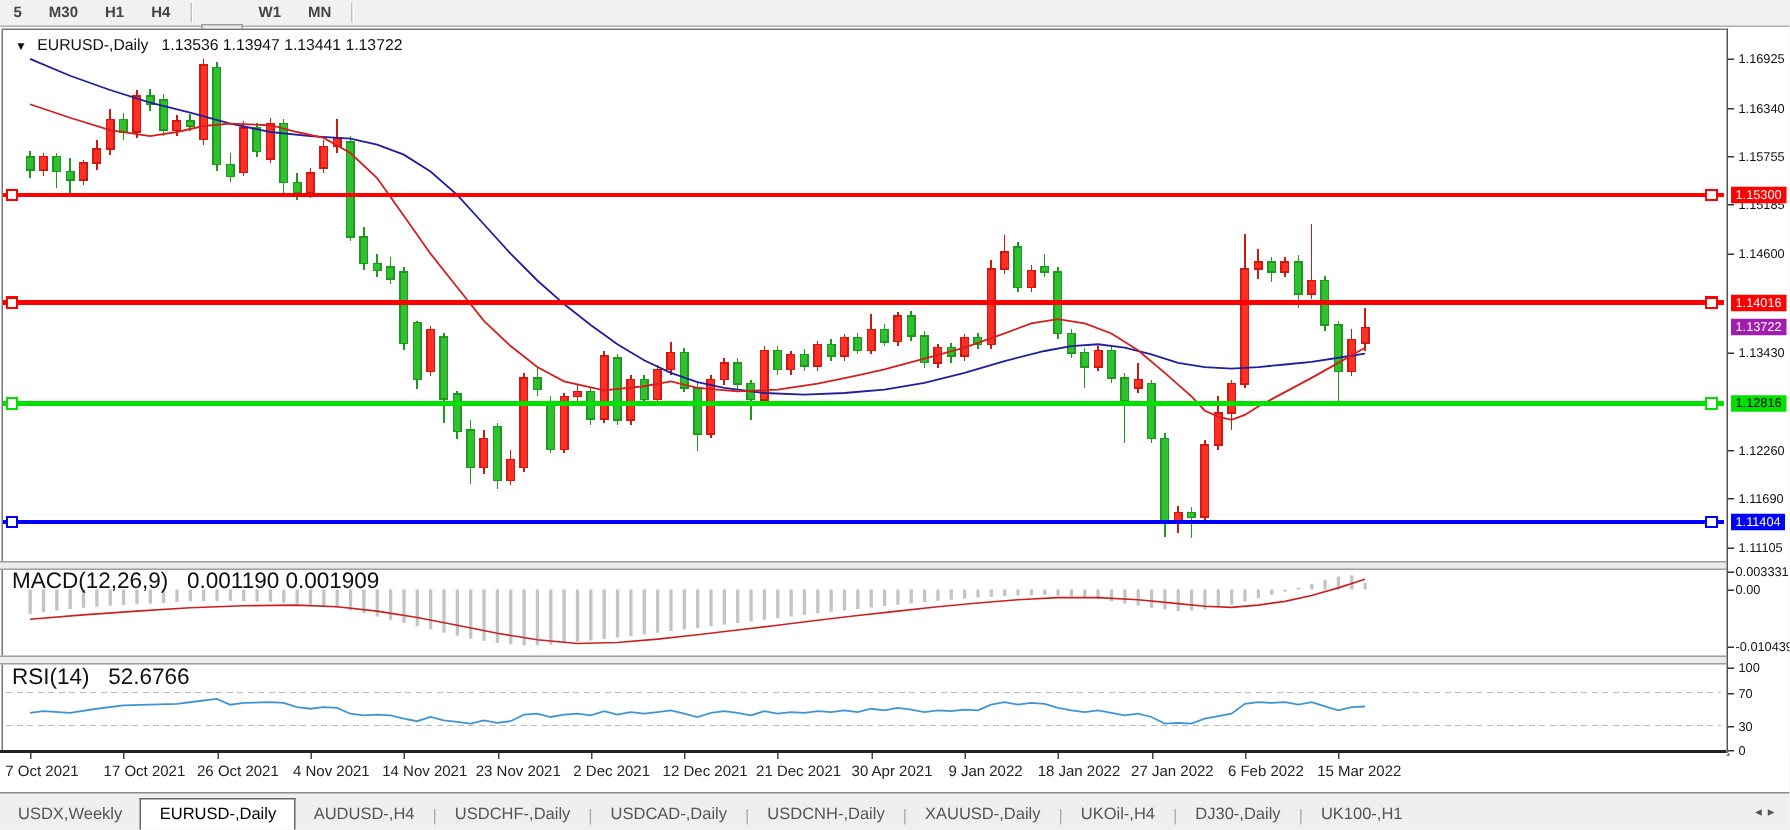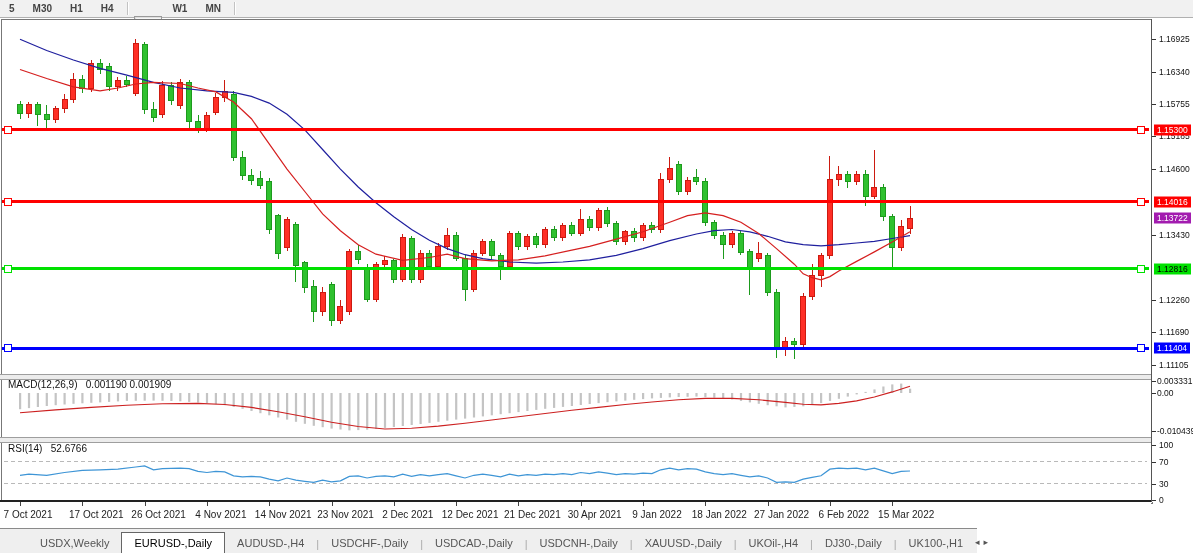--- a/index.html
+++ b/index.html
@@ -14,40 +14,40 @@
   .tf-sep{width:1px;height:13px;background:#c2c2c2;border-right:1px solid #fff;margin:0 4px;}
 
   
   #plot-frame{position:absolute;left:1px;top:19px;width:1150px;height:483px;border:1px solid #777;background:#fff;}
   .splitter{position:absolute;left:0;width:1151px;height:4px;background:#ececec;border-top:1px solid #9e9e9e;border-bottom:1px solid #9e9e9e;}
   #split1{top:374px;} #split2{top:437px;}
   #bottom-line{position:absolute;left:0;top:500px;width:1151px;height:2px;background:#222;}
   svg{position:absolute;left:0;}
 
   
-  .pane-label{position:absolute;font-size:10px;color:#111;white-space:nowrap;z-index:5;}
+  .pane-label{position:absolute;font-size:15px;color:#111;white-space:nowrap;z-index:5;}
   #main-title{left:10px;top:24px;font-size:10.5px;}
   #main-title .tri{font-size:8px;margin-right:4px;}
   #macd-label{left:8px;top:379px;}
   #rsi-label{left:8px;top:443px;}
 
   
   #price-axis{position:absolute;left:1151px;top:19px;width:42px;height:483px;background:#fff;border-left:1px solid #555;}
   .ax-tick{position:absolute;left:0;width:4px;height:1px;background:#333;}
   .ax-label{position:absolute;left:7px;transform:translateY(-50%);font-size:8.5px;color:#111;white-space:nowrap;}
   .ax-badge{position:absolute;left:2px;transform:translateY(-50%);font-size:8.5px;padding:1px 3px;line-height:9px;white-space:nowrap;}
 
   
   #date-axis{position:absolute;left:0;top:502px;width:1151px;height:26px;background:#fff;}
   .d-label{position:absolute;top:7px;transform:translateX(-50%);font-size:10px;color:#222;white-space:nowrap;}
   .d-tick{position:absolute;top:0;width:1px;height:4px;background:#444;}
 
   
-  #tab-bar{position:absolute;left:0;top:528px;width:949px;height:25px;background:#efefef;
-    border-top:1px solid #8a8a8a;display:flex;align-items:flex-end;font-size:11px;color:#555;padding-left:28px;}
+  #tab-bar{position:absolute;left:0;top:528px;width:1193px;height:25px;background:#efefef;
+    border-top:1px solid #8a8a8a;display:flex;align-items:flex-end;font-size:11px;color:#555;}
   .tab{padding:3px 12px 4px 12px;line-height:13px;white-space:nowrap;cursor:default;}
   .tab.active{background:#fff;border:1px solid #666;border-bottom:none;color:#000;margin-top:-1px;padding-top:4px;}
   .tab-sep{color:#aaa;padding:0 0 4px 0;}
   #tab-arrows{margin-left:auto;margin-right:6px;align-self:center;color:#555;font-size:9px;letter-spacing:4px;}
 </style>
 </head>
 <body>
 
 <div id="app">
   <div id="tf-toolbar">
@@ -388,20 +388,26 @@
       <polyline points="20.0,412.8 55.6,409.9 91.2,407.4 126.8,405.2 162.4,403.8 198.0,403.4 224.7,404.5 251.4,407.4 278.1,411.7 304.8,416.8 331.5,422.2 358.2,426.5 384.9,429.0 411.6,428.3 438.3,426.1 465.0,423.2 491.7,420.0 518.4,416.8 545.1,413.5 571.8,410.3 598.5,407.4 625.2,404.5 651.9,402.0 678.6,399.8 705.3,398.4 732.0,398.4 758.7,399.8 785.4,402.4 803.2,404.2 821.0,404.9 838.8,403.4 856.6,400.9 874.4,397.0 892.2,391.9 910.0,386.2" fill="none" stroke="#cc2020" stroke-width="1.1"></polyline>
     </svg>
   <div class="splitter" id="split2"></div>
   <svg id="rsi-svg" style="top:441px" width="1151" height="59" viewBox="0 441 1151 59">
       <line x1="4" y1="461.5" x2="1147" y2="461.5" stroke="#b9b9b9" stroke-width="1" stroke-dasharray="4 3" shape-rendering="crispEdges"></line>
       <line x1="4" y1="483.5" x2="1147" y2="483.5" stroke="#b9b9b9" stroke-width="1" stroke-dasharray="4 3" shape-rendering="crispEdges"></line>
       <polyline points="20.0,475.3 28.9,474.1 46.7,475.3 64.5,472.5 82.3,470.3 100.1,469.8 117.9,469.2 135.7,467.0 144.6,465.9 153.5,469.8 162.4,468.6 180.2,468.1 189.1,468.6 198.0,471.4 206.9,472.5 215.8,471.4 224.7,471.9 233.6,475.8 242.5,476.9 251.4,476.4 260.3,476.9 269.2,479.1 278.1,480.8 287.0,478.0 295.9,480.2 304.8,481.3 313.7,482.4 322.6,480.2 331.5,481.9 340.4,480.8 349.3,476.4 358.2,475.8 367.1,478.0 376.0,476.4 384.9,475.8 393.8,476.9 402.7,474.1 411.6,476.4 420.5,474.7 429.4,475.8 438.3,474.7 447.2,473.6 456.1,475.8 465.0,478.0 473.9,475.3 482.8,474.1 491.7,475.3 500.6,476.9 509.5,474.1 518.4,475.8 527.3,474.7 536.2,475.3 545.1,474.1 554.0,474.7 562.9,473.6 571.8,474.7 580.7,472.5 589.6,473.6 598.5,471.9 607.4,473.1 616.3,474.7 625.2,473.6 634.1,474.1 643.0,473.1 651.9,473.6 660.8,469.8 669.7,468.1 678.6,469.8 687.5,468.6 696.4,469.2 705.3,471.9 714.2,473.6 723.1,474.7 732.0,473.6 740.9,475.3 749.8,476.9 758.7,475.8 767.6,478.0 776.5,482.4 785.4,481.9 794.3,482.4 803.2,479.1 812.1,477.4 821.0,475.8 829.9,469.2 838.8,468.1 847.7,468.6 856.6,468.1 865.5,469.8 874.4,468.1 883.3,470.9 892.2,473.6 901.1,471.4 910.0,471.0" fill="none" stroke="#3e95d6" stroke-width="1.2"></polyline>
     </svg>
   <div id="bottom-line"></div>
 
+  <div class="pane-label" id="main-title">
+    <span class="tri">▼</span>
+    <span>EURUSD-,Daily</span>
+    <span>&nbsp;</span>
+    <span>1.13536 1.13947 1.13441 1.13722</span>
+  </div>
   <div class="pane-label" id="macd-label">
     <span>MACD(12,26,9)</span>
     <span>&nbsp;</span>
     <span>0.001190 0.001909</span>
   </div>
   <div class="pane-label" id="rsi-label">
     <span>RSI(14)</span>
     <span>&nbsp;</span>
     <span>52.6766</span>
   </div>

